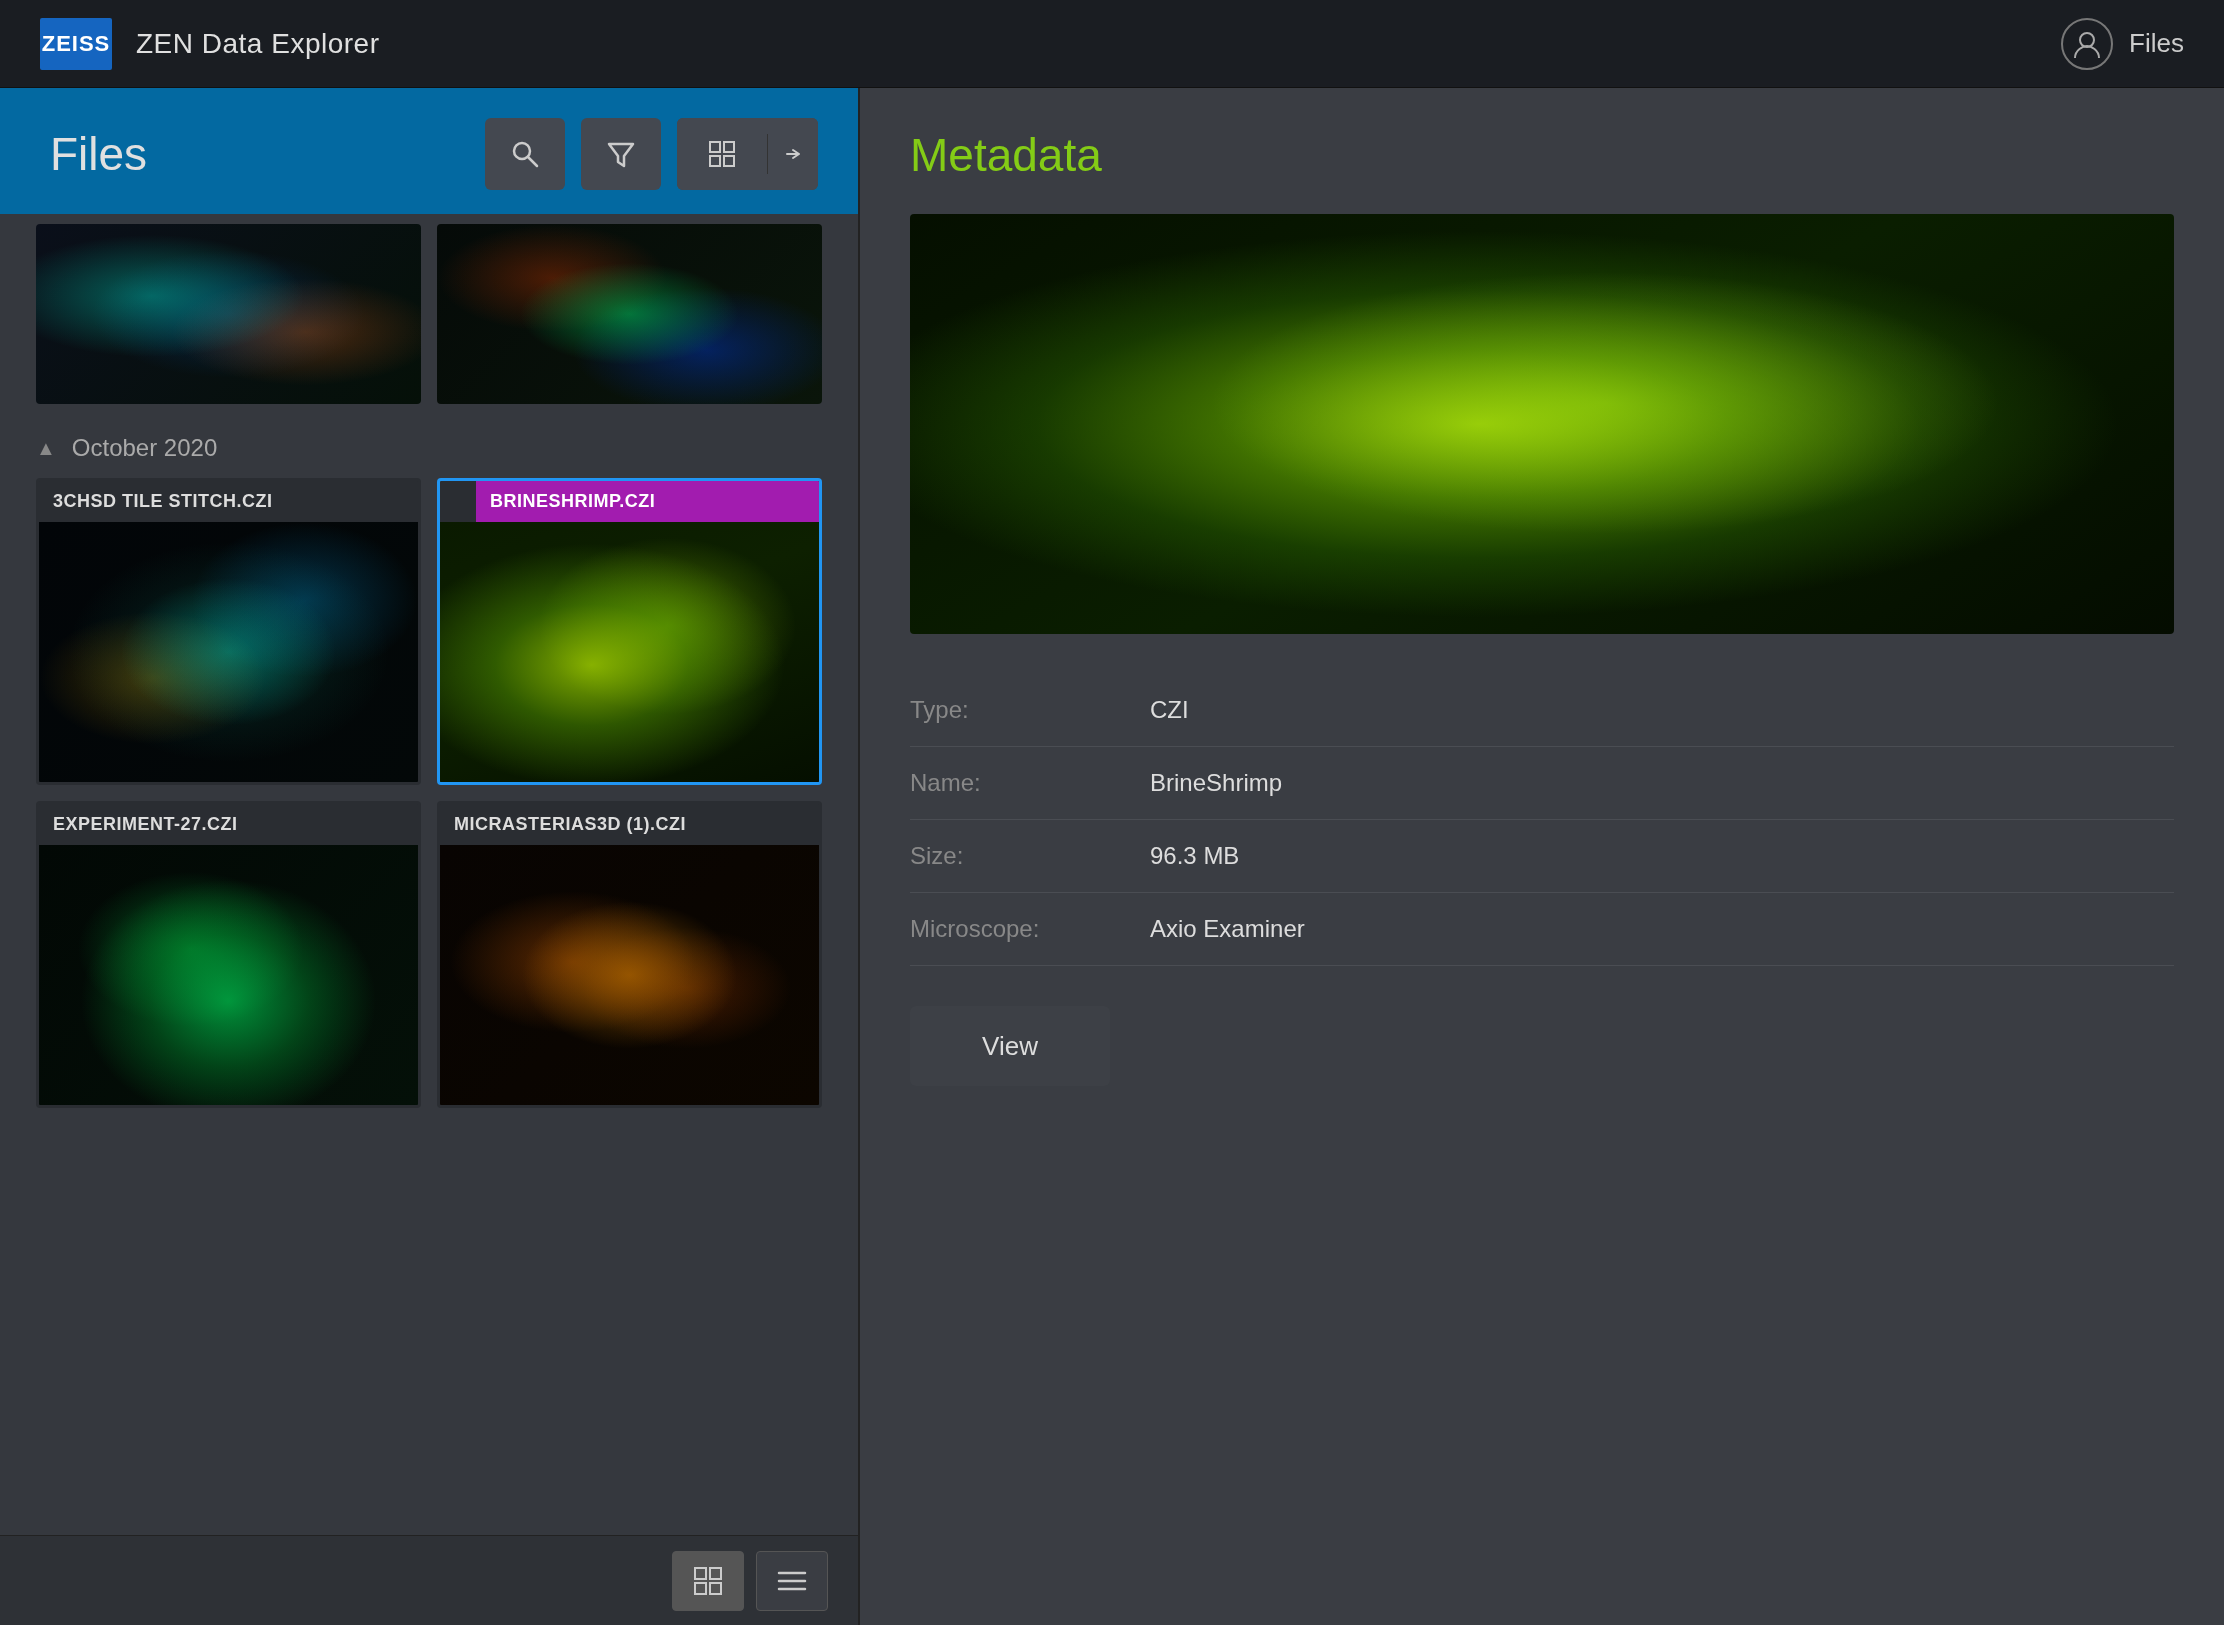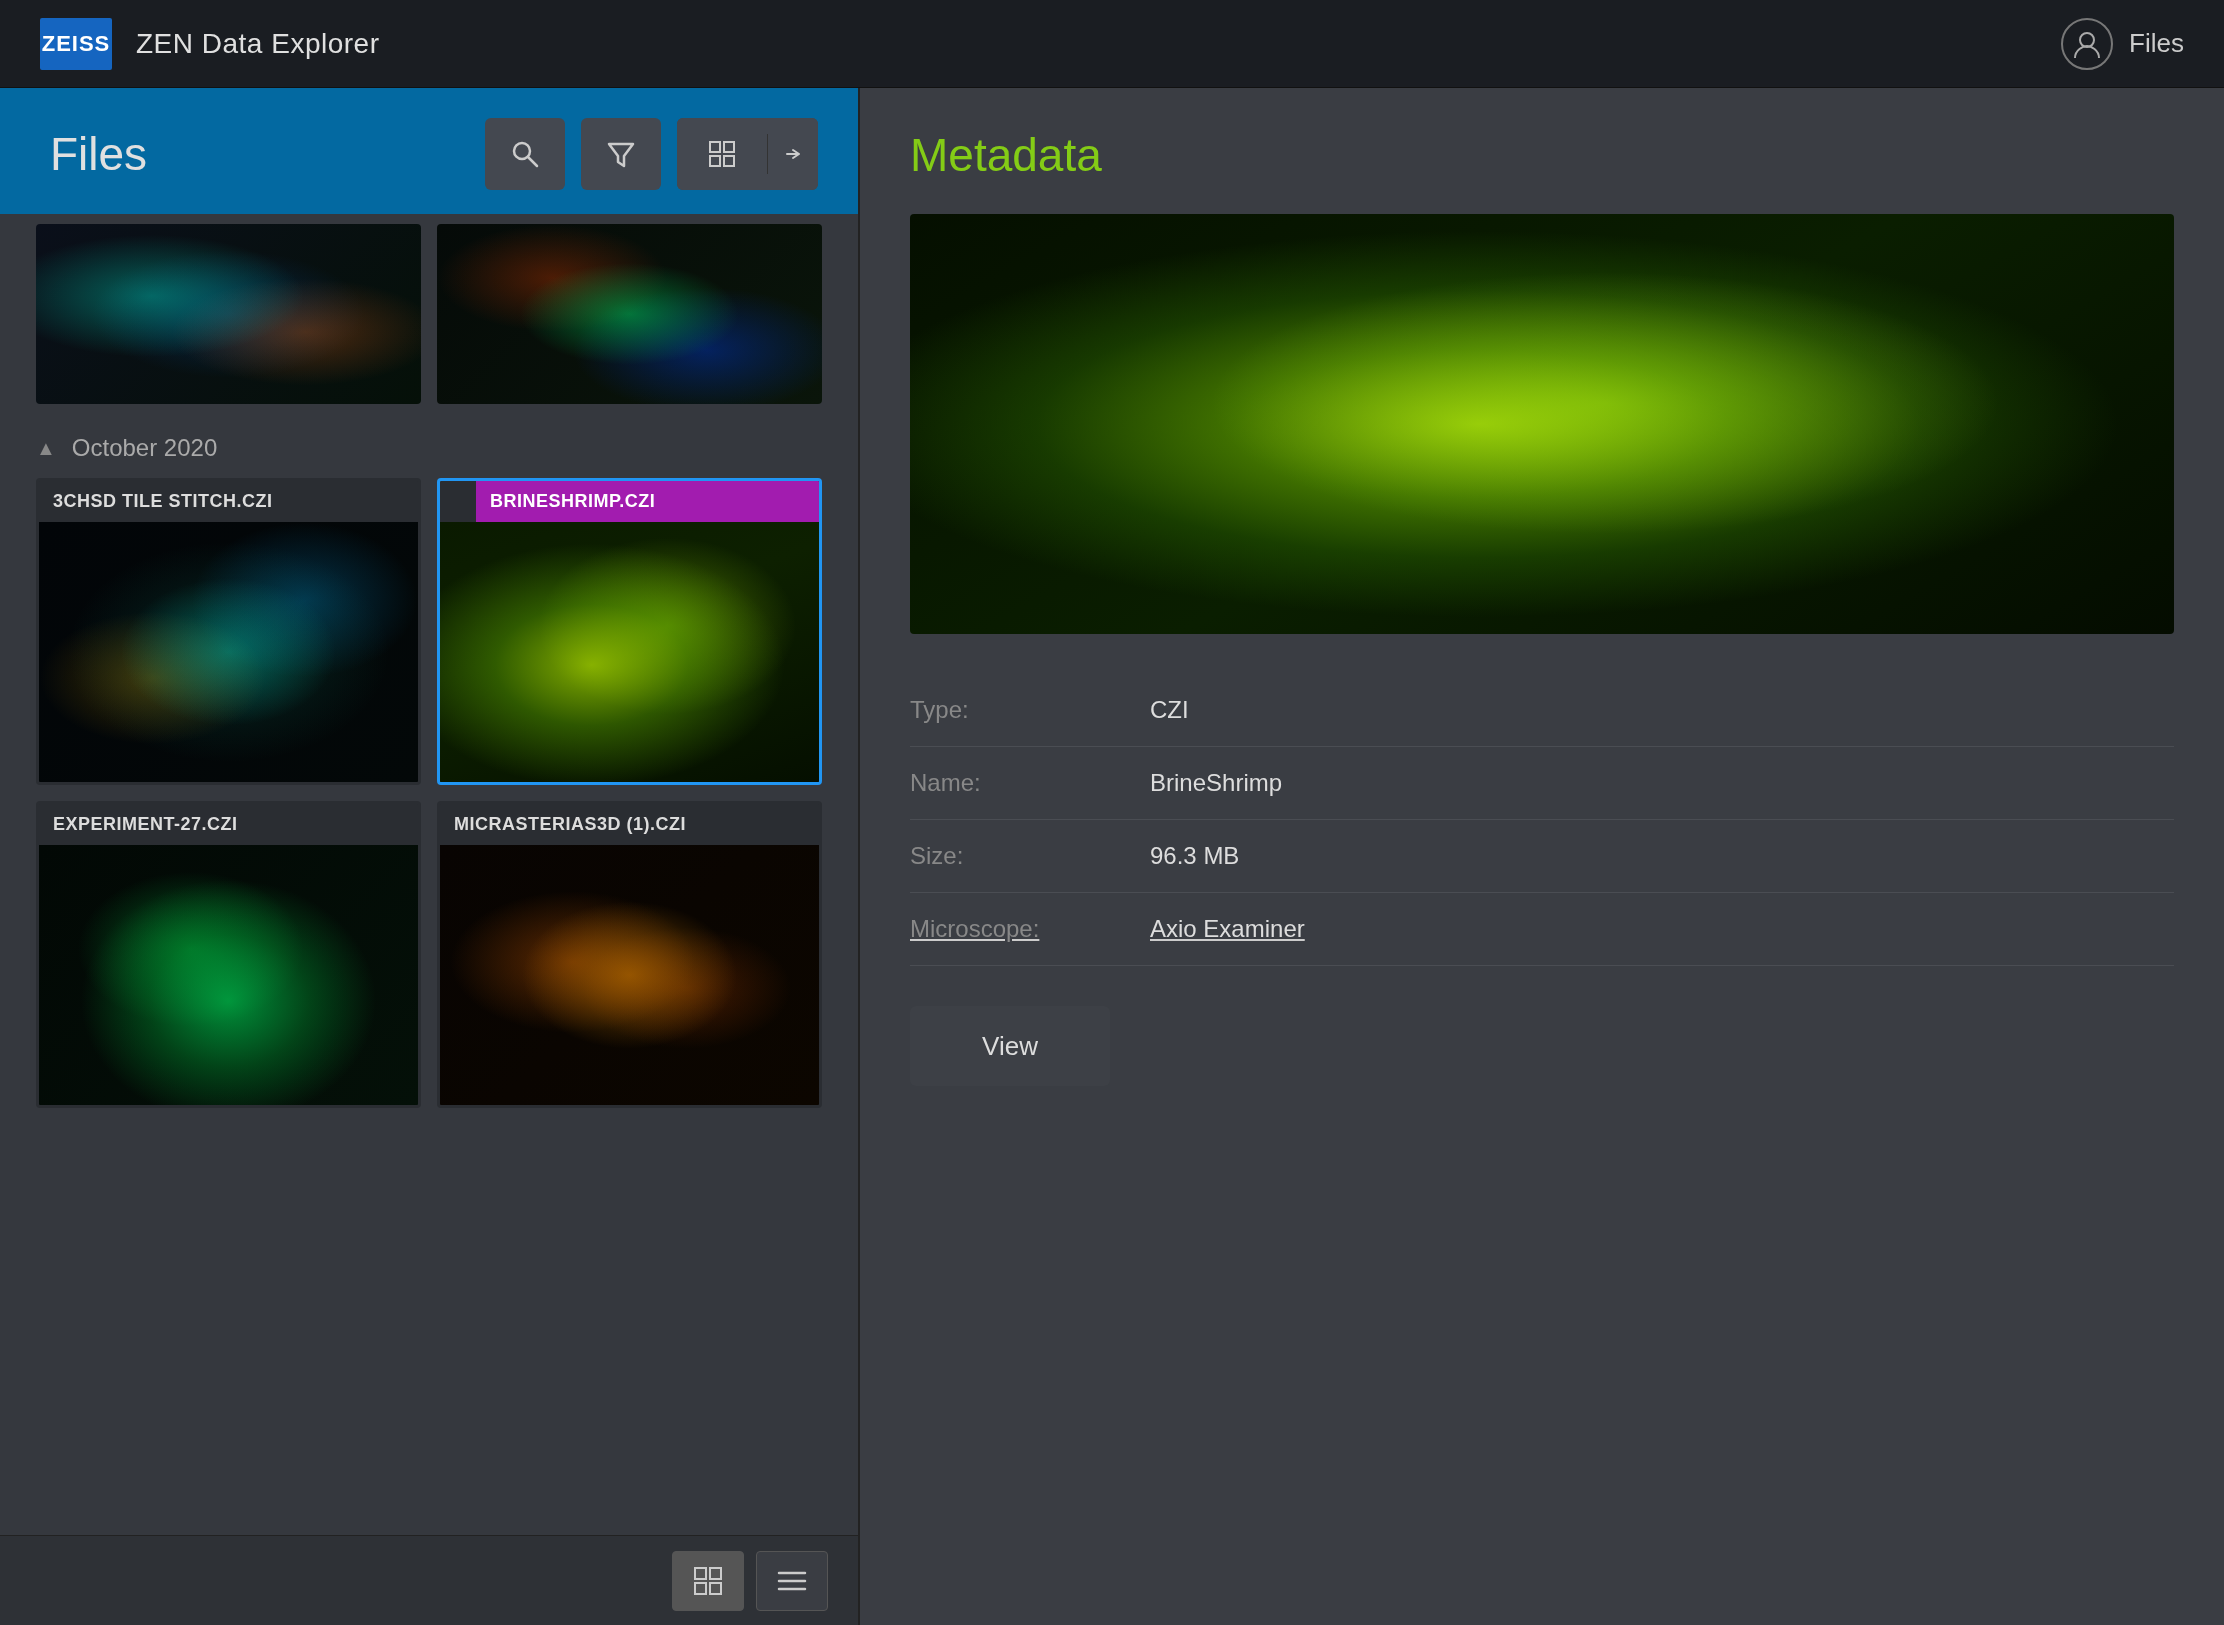--- a/index.html
+++ b/index.html
@@ -265,21 +265,20 @@
       gap: 0;
     }
     .metadata-row {
       display: flex;
       align-items: baseline;
       padding: 22px 0;
       border-bottom: 1px solid #4a4d53;
     }
     .metadata-row:last-of-type {
       border-bottom: 1px solid #4a4d53;
-      text-decoration: underline;
     }
     .metadata-label {
       font-size: 24px;
       color: #888;
       width: 240px;
       flex-shrink: 0;
     }
     .metadata-value {
       font-size: 24px;
       color: #ddd;

